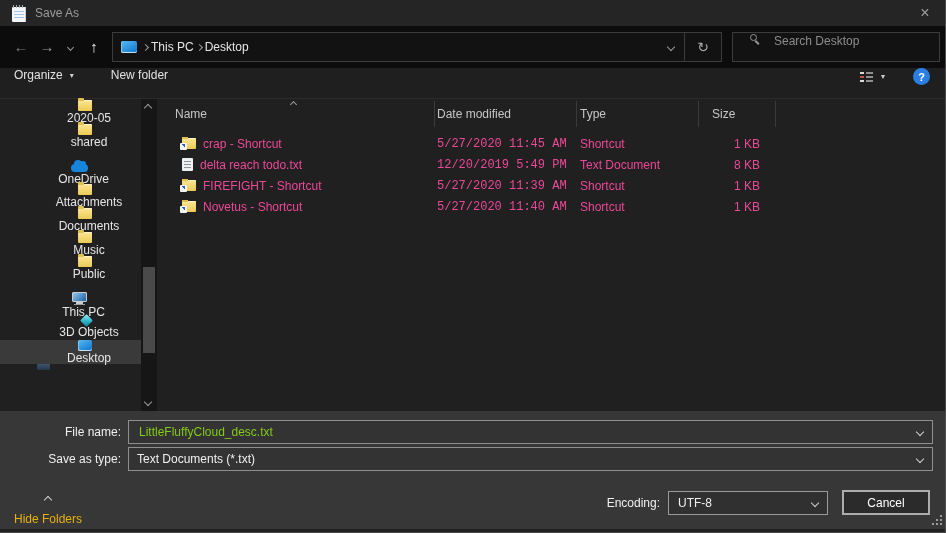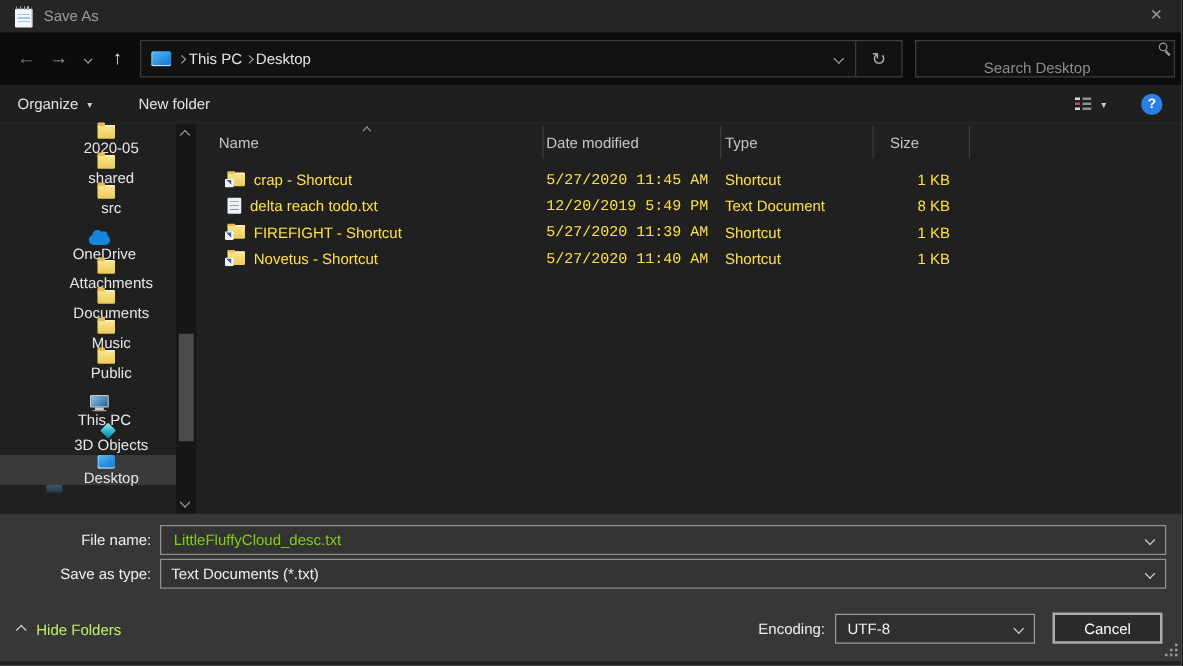--- a/index.html
+++ b/index.html
@@ -22,28 +22,28 @@
   .nb-chev{width:16px;margin-left:4px;display:flex;justify-content:center;}
   .nb-up{width:20px;margin-left:6px;color:#e9e9e9;}
   .addressbar{margin-left:8px;width:610px;height:30px;box-sizing:border-box;background:#121212;
               border:1px solid #3c3c3c;display:flex;align-items:center;padding-left:8px;}
   .crumb{color:#e4e4e4;padding:0 3px;}
   .addr-right{margin-left:auto;display:flex;align-items:center;height:100%;}
   .addr-dd{width:26px;display:flex;justify-content:center;}
   .vsep{width:1px;height:28px;background:#3c3c3c;}
   .refresh{width:36px;text-align:center;color:#a9a9a9;font-size:14px;}
   .searchbox{margin-left:10px;width:208px;height:30px;box-sizing:border-box;background:#121212;
-             border:1px solid #3c3c3c;display:flex;align-items:flex-end;padding-left:16px;flex-direction:column;}
+             border:1px solid #3c3c3c;display:flex;align-items:flex-start;padding-left:16px;}
   .searchbox input{background:transparent;border:none;outline:none;color:#cfcfcf;margin-left:10px;width:150px;
                    font-family:inherit;font-size:12px;}
   .searchbox input::placeholder{color:#8d8d8d;}
 
   
   .toolbar{height:31px;box-sizing:border-box;background:#1f1f1f;border-bottom:1px solid #2b2b2b;
-           display:flex;align-items:center;padding:0 14px;color:#e3e3e3;}
+           display:flex;align-items:flex-start;padding:0 14px;color:#e3e3e3;}
   .tb-organize{display:flex;align-items:center;gap:7px;}
   .tb-newfolder{margin-left:37px;}
   .tb-right{margin-left:auto;display:flex;align-items:center;}
   .tri{color:#cdcdcd;font-size:8px;}
   .help{width:17px;height:17px;border-radius:50%;background:#2b7fe2;color:#fff;font-weight:bold;font-size:11px;
         display:flex;align-items:center;justify-content:center;margin-left:28px;margin-right:2px;}
 
   
   .content{display:flex;height:312px;background:#202020;}
 
@@ -66,40 +66,40 @@
   .lheader,.frow{display:grid;grid-template-columns:275px 142px 122px 77px 1fr;align-items:center;}
   .lheader{height:27px;color:#c6c6c6;position:relative;}
   .lheader .hc{height:26px;display:flex;align-items:center;border-right:1px solid #3a3a3a;}
   .hc-name{padding-left:15px;}
   .hc-date{padding-left:2px;}
   .hc-type{padding-left:3px;}
   .hc-size{padding-left:13px;}
   .hc-fill{border-right:none !important;}
   .sort-chev{position:absolute;left:131px;top:2px;}
   .rows{margin-top:6px;}
-  .frow{height:21px;color:#fde047;}
+  .frow{height:21px;color:#ec4899;}
   .cell-name{display:flex;align-items:center;padding-left:22px;overflow:hidden;white-space:nowrap;}
   .cell-name .ic{margin-right:7px;}
   .cell-date{padding-left:2px;font-family:Liberation Mono, monospace;}
   .cell-type{padding-left:3px;}
   .cell-size{text-align:right;padding-right:16px;}
 
   
   .bottom{height:118px;background:#373737;position:relative;color:#f0f0f0;}
   .field-row{position:absolute;left:0;right:13px;height:24px;display:flex;align-items:center;}
   .fr-name{top:9px;}
   .fr-type{top:36px;}
   .flabel{width:121px;text-align:right;flex:none;}
   .fbox{flex:1;margin-left:7px;height:24px;box-sizing:border-box;background:#333333;border:1px solid #8f8f8f;
         display:flex;align-items:center;padding:0 26px 0 8px;position:relative;}
   .fbox input{background:transparent;border:none;outline:none;color:#84cc16;width:100%;
               font-family:inherit;font-size:12px;}
   .box-chev{position:absolute;right:9px;top:8px;}
 
-  .hide-folders{position:absolute;left:14px;top:86px;display:flex;align-items:center;gap:9px;color:#bef264;}
+  .hide-folders{position:absolute;left:14px;top:86px;display:flex;align-items:center;gap:9px;color:#eab308;flex-direction:column;}
   .footer-right{position:absolute;right:16px;top:79px;display:flex;align-items:center;height:25px;}
   .combo{width:160px;height:24px;box-sizing:border-box;margin-left:8px;border:1px solid #9a9a9a;background:#303030;
          display:flex;align-items:center;padding-left:9px;position:relative;}
   .btn{width:88px;height:25px;box-sizing:border-box;border:2px solid #acacac;background:#2b2b2b;color:#fff;
        display:flex;align-items:center;justify-content:center;}
   .btn-save{margin-left:13px;}
   .btn-cancel{margin-left:14px;}
   .grip{position:absolute;right:4px;bottom:4px;width:11px;height:11px;}
   .grip::before{content:"";position:absolute;right:0;bottom:0;width:2px;height:2px;background:#9a9a9a;
         box-shadow:-4px 0 0 #9a9a9a,-8px 0 0 #9a9a9a,0 -4px 0 #9a9a9a,-4px -4px 0 #9a9a9a,0 -8px 0 #9a9a9a;}
@@ -222,24 +222,20 @@
       <div>
 
       <div class="side-item lv2">
             <span class="ic ic-folder"></span>
             <span>2020-05</span>
           </div>
           <div class="side-item lv2">
             <span class="ic ic-folder"></span>
             <span>shared</span>
           </div>
-          <div class="side-item lv2">
-            <span class="ic ic-folder"></span>
-            <span>src</span>
-          </div>
           <div class="side-item lv1 gap">
             <span class="ic ic-cloud"></span>
             <span>OneDrive</span>
           </div>
           <div class="side-item lv2">
             <span class="ic ic-folder"></span>
             <span>Attachments</span>
           </div>
           <div class="side-item lv2">
             <span class="ic ic-folder"></span>

